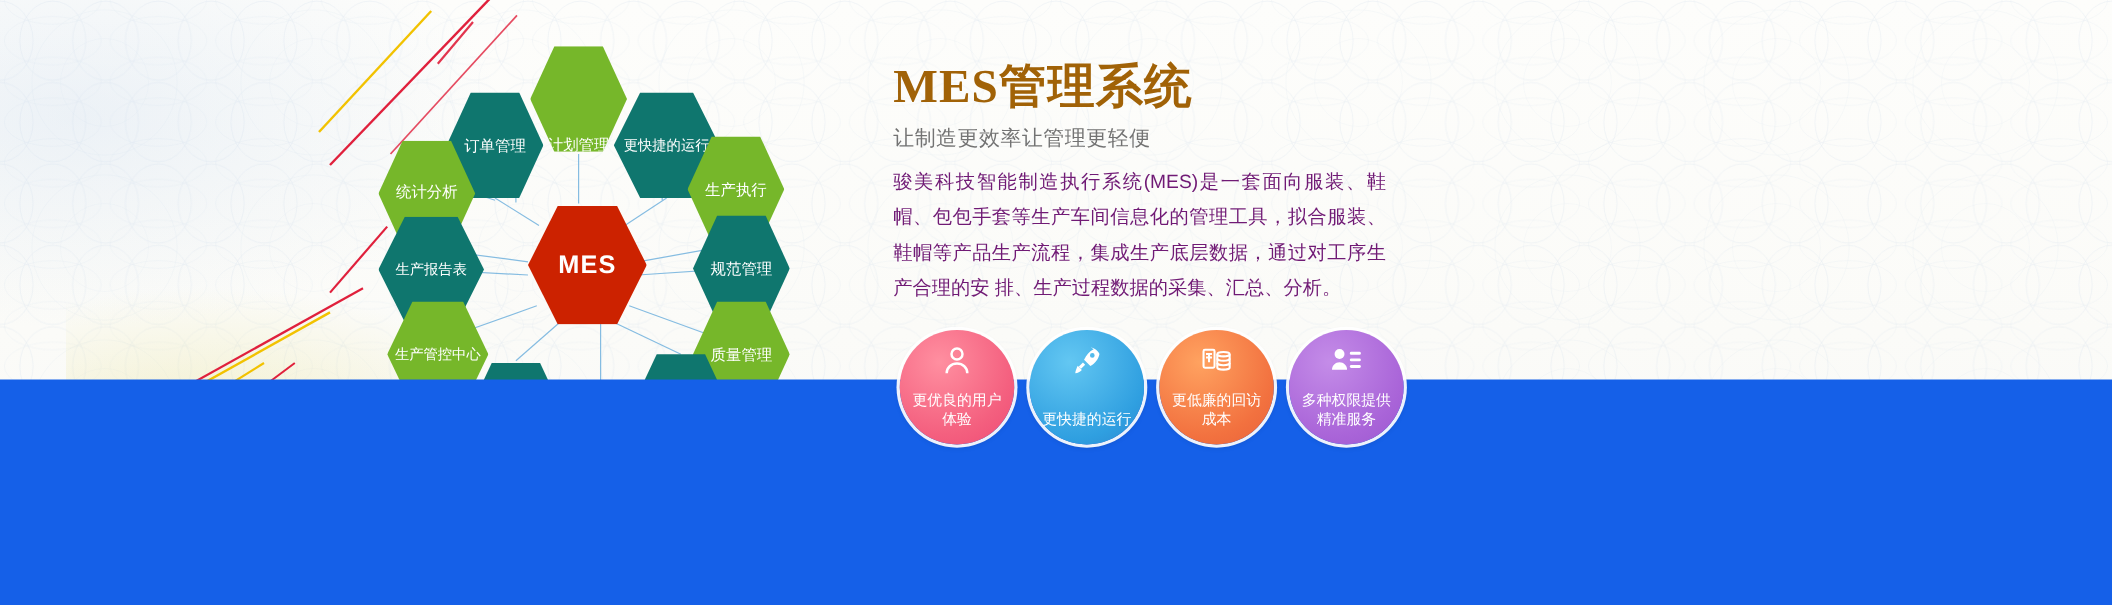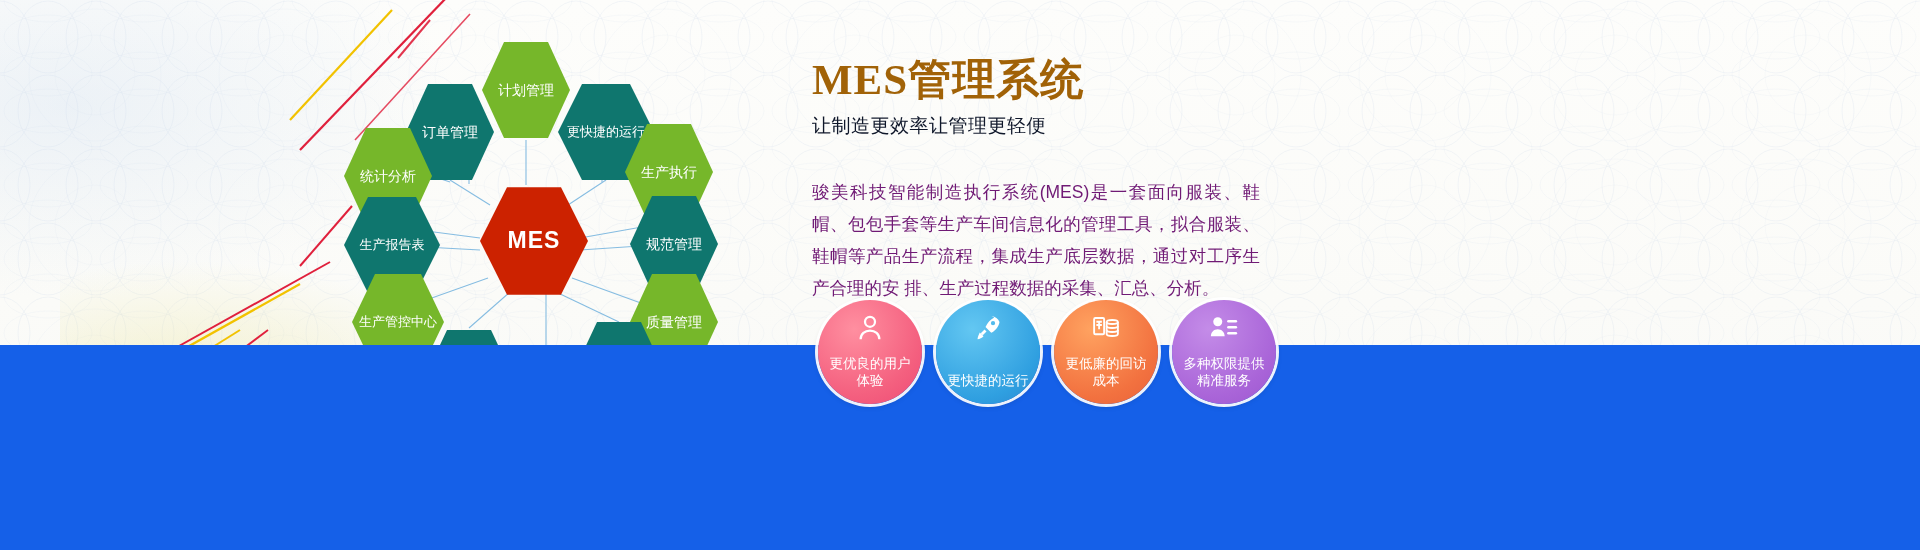--- a/index.html
+++ b/index.html
@@ -44,21 +44,21 @@
     font-weight:bold;letter-spacing:1px;
   }
 
   
   #right{position:absolute;left:812px;top:58px;width:520px;}
   .title{
     font-family:"Liberation Serif","DejaVu Serif",serif;
     font-weight:bold;font-size:43px;color:#a16207;letter-spacing:1px;line-height:1;
     margin:0 0 12px 0;
   }
-  .subtitle{font-size:19px;color:#0f172a;margin:0 0 38px 0;letter-spacing:.5px;}
+  .subtitle{font-size:19px;color:#737373;margin:0 0 11px 0;letter-spacing:.5px;}
   .para{font-size:17.5px;color:#701a75;line-height:1.82;margin:0;text-align:justify;width:448px;}
 
   
   #badges{position:absolute;left:818px;top:300px;display:flex;gap:14px;}
   .badge{
     width:104px;height:104px;border-radius:50%;
     display:flex;flex-direction:column;align-items:center;justify-content:flex-end;
     color:#fff;font-size:13.5px;line-height:1.3;text-align:center;
     box-shadow:0 0 0 3px rgba(255,255,255,.92), 0 2px 6px rgba(0,0,0,.18);
     padding-bottom:14px;box-sizing:border-box;position:relative;
@@ -129,30 +129,30 @@
         <line x1="216" y1="282" x2="216" y2="344"></line>
         <line x1="58" y1="170" x2="58" y2="186"></line>
         <line x1="58" y1="274" x2="58" y2="262"></line>
         <line x1="344" y1="272" x2="344" y2="262"></line>
         <line x1="139" y1="174" x2="139" y2="130"></line>
         <line x1="272" y1="130" x2="272" y2="172"></line>
       </g>
     </svg>
 
     <div id="hexnodes">
-        <div class="hex green" style="left: 152px; top: 30px; width: 88px; height: 100px; font-size: 14px;">
+        <div class="hex green" style="left: 152px; top: 30px; width: 88px; height: 100px; font-size: 14px; align-items: flex-end;">
           <span>计划管理</span>
         </div>
         <div class="hex blue" style="left: 76px; top: 72px; width: 88px; height: 100px; font-size: 14px;">
           <span>订单管理</span>
         </div>
         <div class="hex blue" style="left: 228px; top: 72px; width: 96px; height: 100px; font-size: 13px;">
           <span>更快捷的运行</span>
         </div>
-        <div class="hex green" style="left: 14px; top: 116px; width: 88px; height: 100px; font-size: 14px;">
+        <div class="hex green" style="left: 14px; top: 116px; width: 88px; height: 100px; font-size: 14px; font-family: Liberation Serif, serif;">
           <span>统计分析</span>
         </div>
         <div class="hex green" style="left: 295px; top: 112px; width: 88px; height: 100px; font-size: 14px;">
           <span>生产执行</span>
         </div>
         <div class="hex blue" style="left: 14px; top: 185px; width: 96px; height: 100px; font-size: 13px;">
           <span>生产报告表</span>
         </div>
         <div class="hex blue" style="left: 300px; top: 184px; width: 88px; height: 100px; font-size: 14px;">
           <span>规范管理</span>

